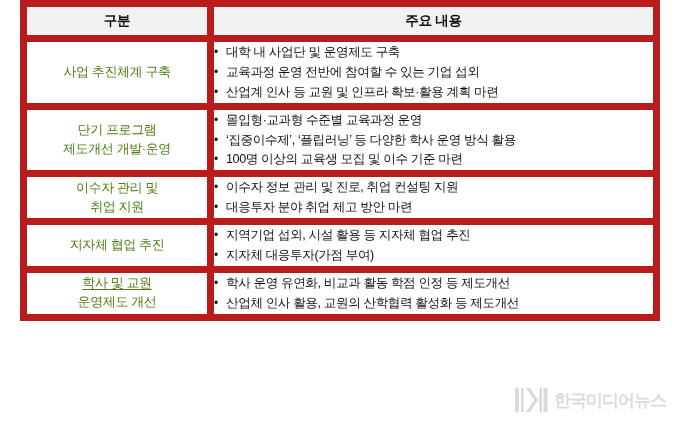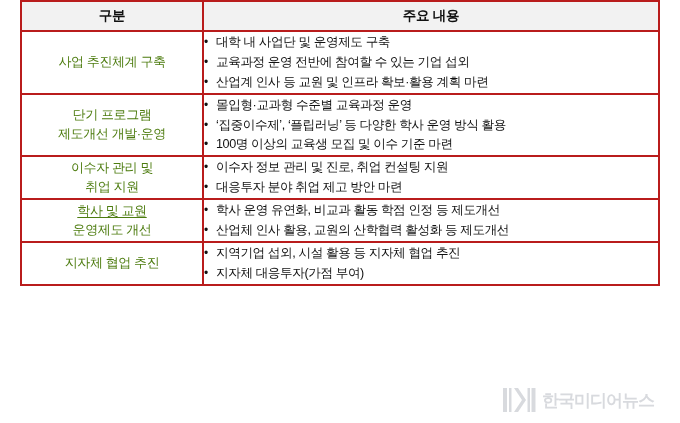--- a/index.html
+++ b/index.html
@@ -31,21 +31,21 @@
     padding-bottom: 12px;
   }
   table.main-table {
     border-collapse: collapse;
     width: 640px;
     margin: 0 auto;
     table-layout: fixed;
   }
   table.main-table th,
   table.main-table td {
-    border: 2px solid #b91c1c;
+    border: 7px solid #b91c1c;
     padding: 0;
     vertical-align: middle;
   }
   thead th {
     background: #f2f2f2;
     font-size: 13.5px;
     font-weight: bold;
     text-align: center;
     height: 28px;
     letter-spacing: -0.3px;
@@ -91,21 +91,21 @@
   .underline-label {
     display: inline-block;
     text-decoration: underline;
     text-underline-offset: 2px;
   }
   .cat-line {
     display: block;
   }
   .watermark {
     position: absolute;
-    right: 26px;
+    right: 14px;
     bottom: 8px;
     display: flex;
     align-items: center;
     gap: 6px;
     opacity: 0.55;
     pointer-events: none;
   }
   .wm-mark {
     width: 34px;
     height: 30px;
@@ -170,39 +170,39 @@
         <td class="content-cell">
           <ul class="bullet-list">
             <li>이수자 정보 관리 및 진로, 취업 컨설팅 지원</li>
             <li>대응투자 분야 취업 제고 방안 마련</li>
           </ul>
         </td>
       </tr>
 
       <tr>
         <td class="cat-cell">
+          <span class="cat-line">지자체 협업 추진</span>
+        </td>
+        <td class="content-cell">
+          <ul class="bullet-list">
+            <li>지역기업 섭외, 시설 활용 등 지자체 협업 추진</li>
+            <li>지자체 대응투자(가점 부여)</li>
+          </ul>
+        </td>
+      </tr>
+
+      <tr>
+        <td class="cat-cell">
           <span class="cat-line underline-label">학사 및 교원</span>
           <span class="cat-line">운영제도 개선</span>
         </td>
         <td class="content-cell">
           <ul class="bullet-list">
             <li>학사 운영 유연화, 비교과 활동 학점 인정 등 제도개선</li>
             <li>산업체 인사 활용, 교원의 산학협력 활성화 등 제도개선</li>
-          </ul>
-        </td>
-      </tr>
-
-      <tr>
-        <td class="cat-cell">
-          <span class="cat-line">지자체 협업 추진</span>
-        </td>
-        <td class="content-cell">
-          <ul class="bullet-list">
-            <li>지역기업 섭외, 시설 활용 등 지자체 협업 추진</li>
-            <li>지자체 대응투자(가점 부여)</li>
           </ul>
         </td>
       </tr>
 
     </tbody>
   </table>
 
   <div class="watermark">
     <span class="wm-mark">
       <svg width="34" height="30" viewBox="0 0 34 30" aria-hidden="true">

